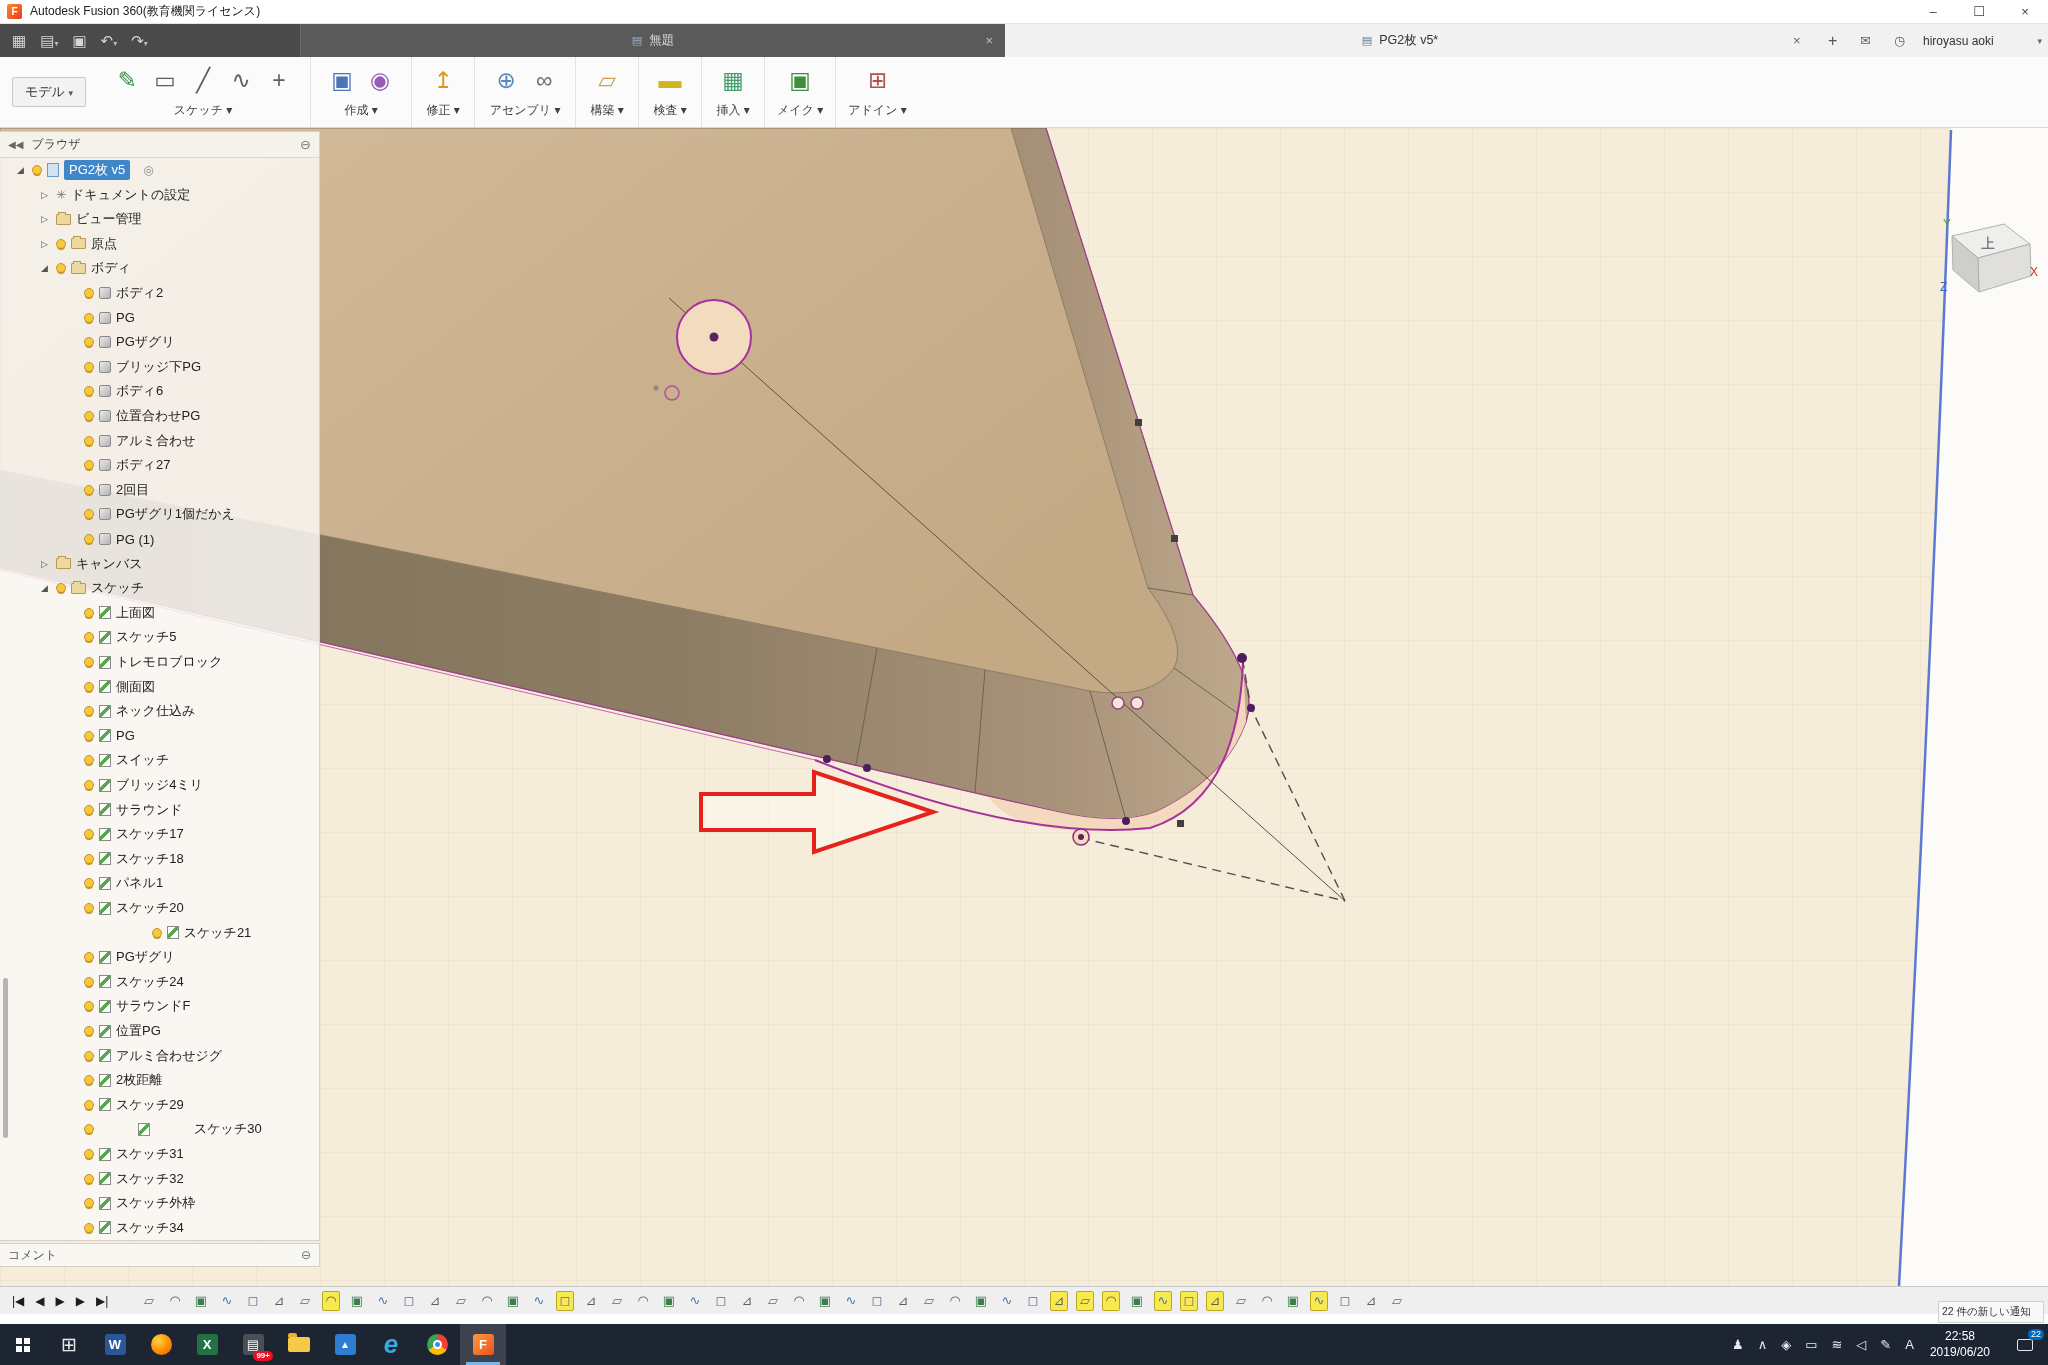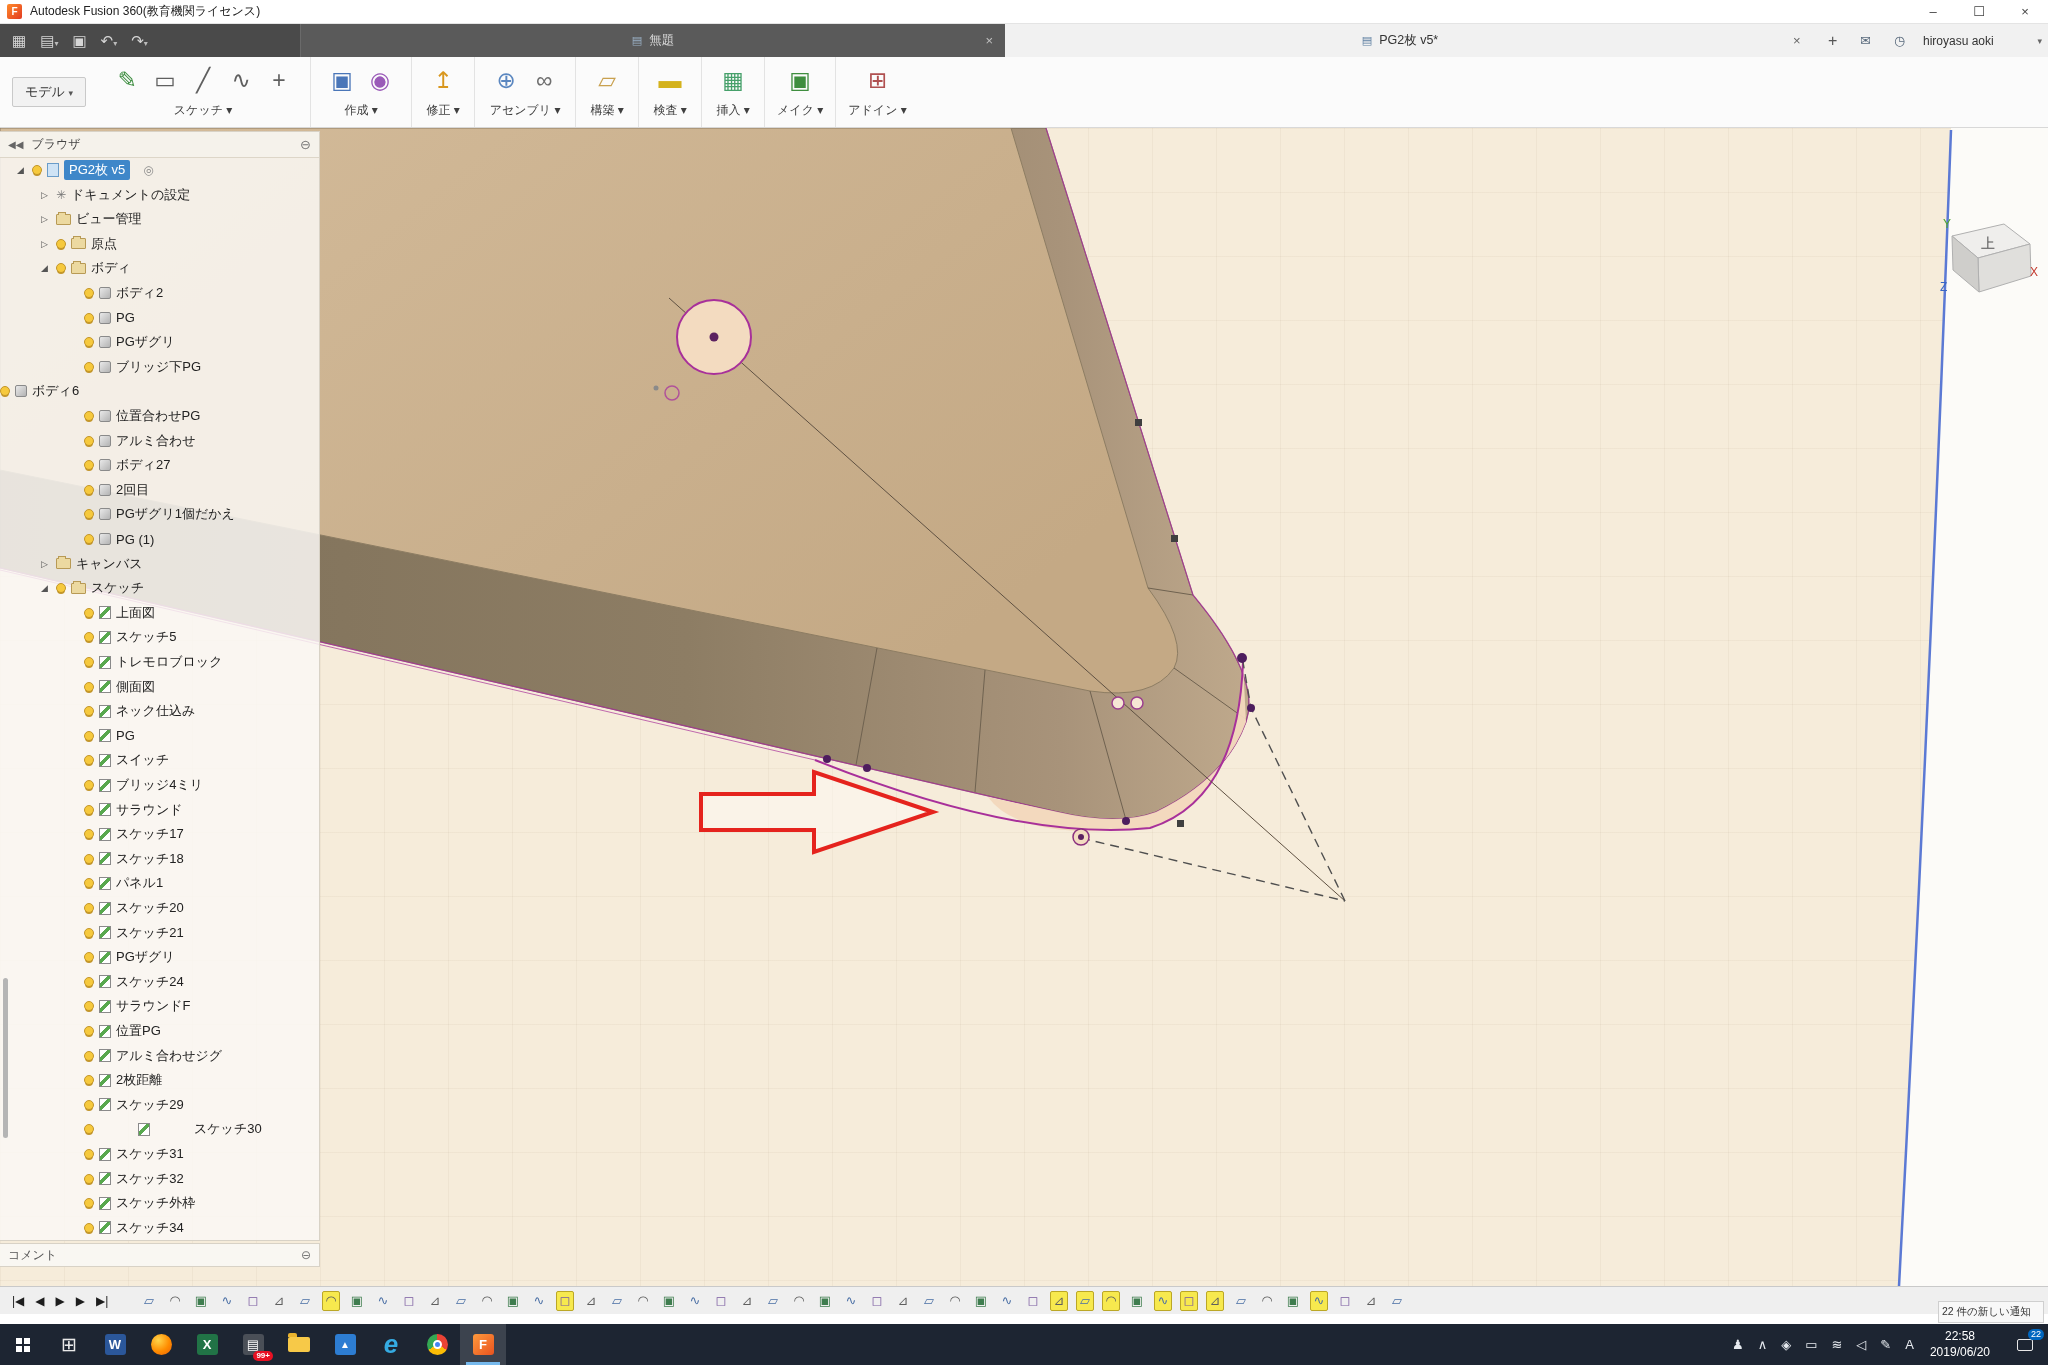--- a/index.html
+++ b/index.html
@@ -355,21 +355,21 @@
         <div class="row" style="top: 172.2px; padding-left: 84px;">
           <span class="i-bulb"></span>
           <span class="i-body"></span>
           <span class="lbl">PGザグリ</span>
         </div>
         <div class="row" style="top: 196.8px; padding-left: 84px;">
           <span class="i-bulb"></span>
           <span class="i-body"></span>
           <span class="lbl">ブリッジ下PG</span>
         </div>
-        <div class="row" style="top: 221.4px;  align-items: center;">
+        <div class="row" style="top: 221.4px; padding-left: 84px; align-items: center;">
           <span class="i-bulb"></span>
           <span class="i-body"></span>
           <span class="lbl">ボディ6</span>
         </div>
         <div class="row" style="top: 246px; padding-left: 84px;">
           <span class="i-bulb"></span>
           <span class="i-body"></span>
           <span class="lbl">位置合わせPG</span>
         </div>
         <div class="row" style="top: 270.6px; padding-left: 84px;">
@@ -466,21 +466,21 @@
         <div class="row" style="top: 713.4px; padding-left: 84px;">
           <span class="i-bulb"></span>
           <span class="i-sketch"></span>
           <span class="lbl">パネル1</span>
         </div>
         <div class="row" style="top: 738px; padding-left: 84px;">
           <span class="i-bulb"></span>
           <span class="i-sketch"></span>
           <span class="lbl">スケッチ20</span>
         </div>
-        <div class="row" style="top: 762.6px; padding-left: 84px;">
+        <div class="row" style="top: 762.6px; padding-left: 84px; justify-content: center;">
           <span class="i-bulb"></span>
           <span class="i-sketch"></span>
           <span class="lbl">スケッチ21</span>
         </div>
         <div class="row" style="top: 787.2px; padding-left: 84px;">
           <span class="i-bulb"></span>
           <span class="i-sketch"></span>
           <span class="lbl">PGザグリ</span>
         </div>
         <div class="row" style="top: 811.8px; padding-left: 84px;">

